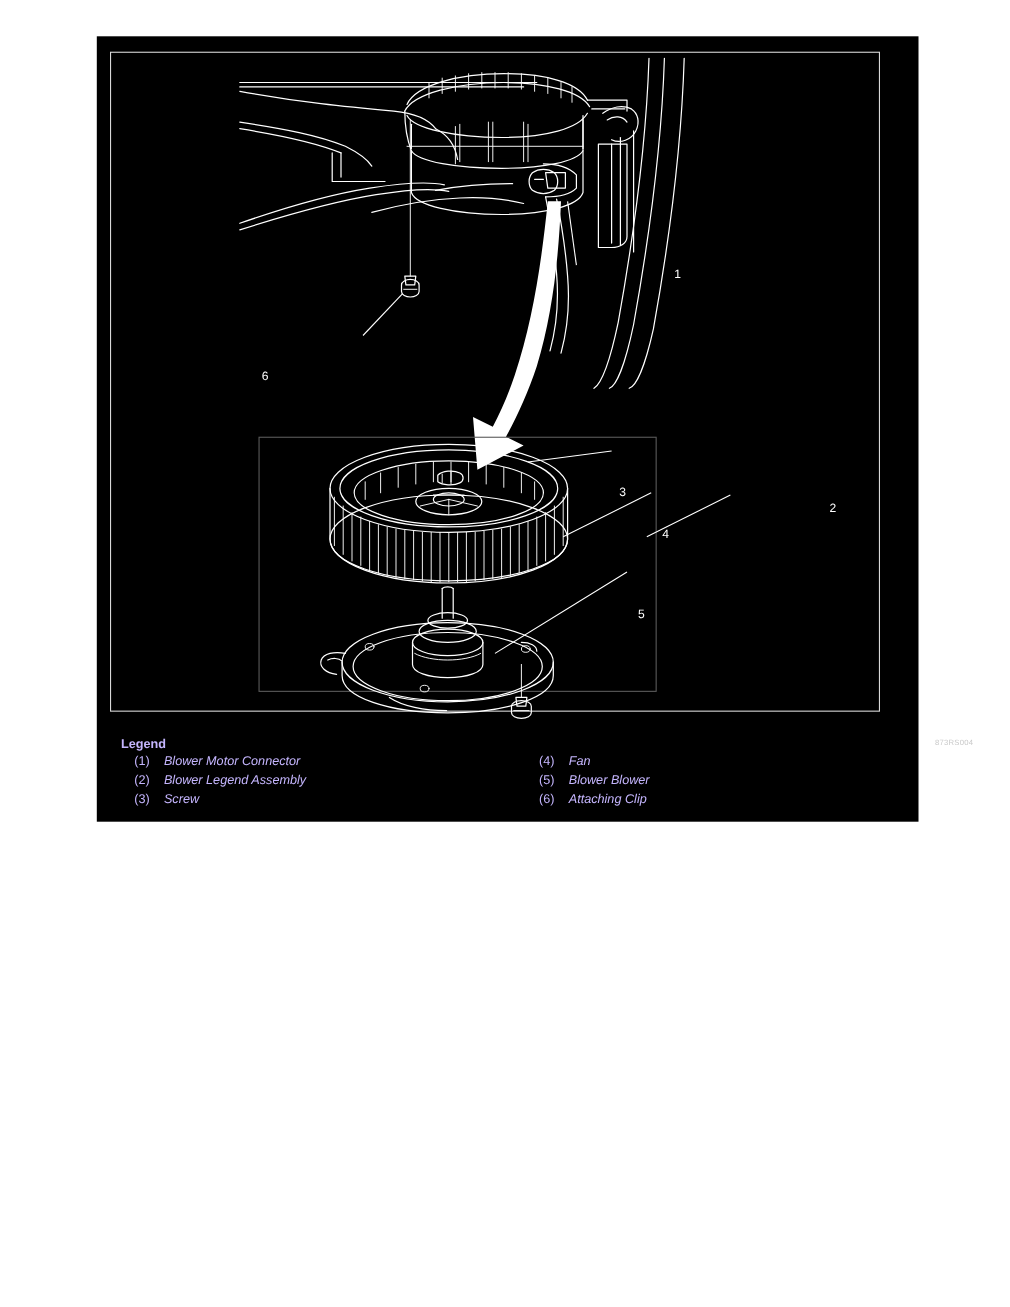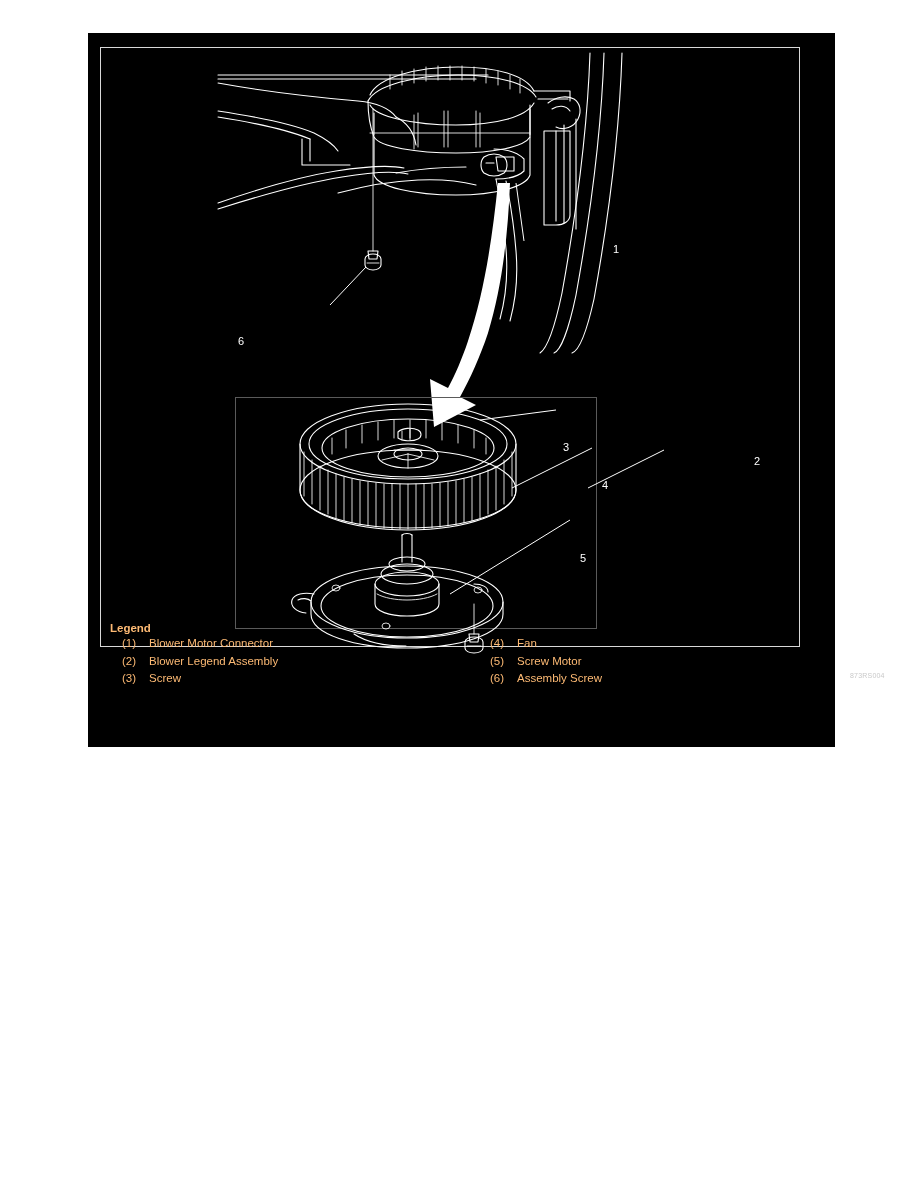--- a/index.html
+++ b/index.html
@@ -115,23 +115,23 @@
     font-family: "Liberation Sans", sans-serif;
     font-size: 7px;
     letter-spacing: 0.2px;
     white-space: nowrap;
   }
 
   
   #legend {
     position: absolute;
     left: 22px;
-    top: 589px;
+    top: 638px;
     width: 700px;
-    color: #fdba74;
+    color: #c4b5fd;
   }
   #legend-title {
     font-size: 11.5px;
     font-weight: bold;
     margin-left: 0;
     margin-bottom: 3px;
   }
   .legend-columns {
     display: flex;
     flex-direction: row;
@@ -150,20 +150,21 @@
     height: 17.5px;
     font-size: 11.5px;
   }
   .legend-key {
     width: 27px;
     flex: 0 0 27px;
     white-space: nowrap;
   }
   .legend-label {
     white-space: nowrap;
+    font-style: italic;
   }
 </style>
 </head>
 <body>
 
 <div id="figure-panel">
 
   <div id="figure-frame"></div>
 
   <div id="upper-illustration">
@@ -389,23 +390,23 @@
           <span class="legend-label">Screw</span>
         </div>
       </div>
       <div class="legend-col legend-col-right">
         <div class="legend-row">
           <span class="legend-key">(4)</span>
           <span class="legend-label">Fan</span>
         </div>
         <div class="legend-row">
           <span class="legend-key">(5)</span>
-          <span class="legend-label">Screw Motor</span>
+          <span class="legend-label">Blower Blower</span>
         </div>
         <div class="legend-row">
           <span class="legend-key">(6)</span>
-          <span class="legend-label">Assembly Screw</span>
+          <span class="legend-label">Attaching Clip</span>
         </div>
       </div>
     </div>
   </div>
 
 </div>
 
 </body></html>

